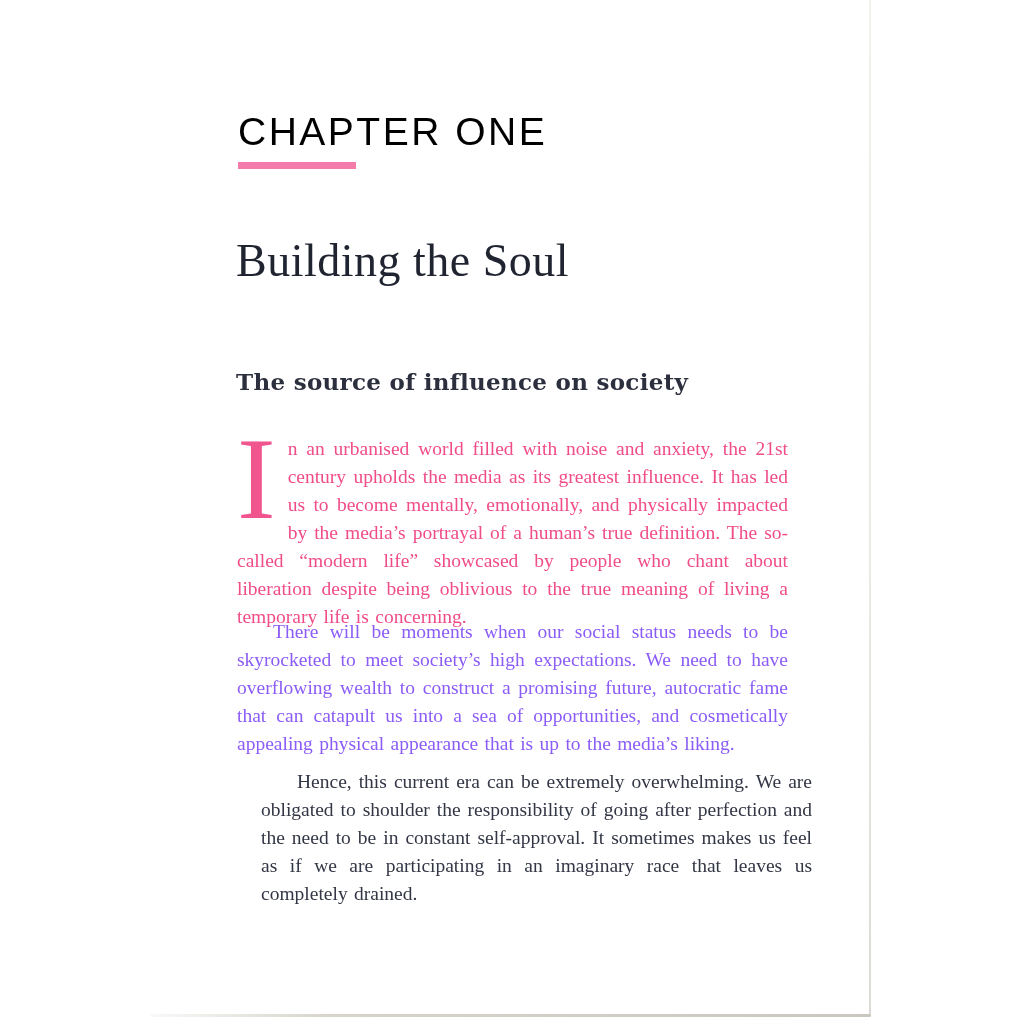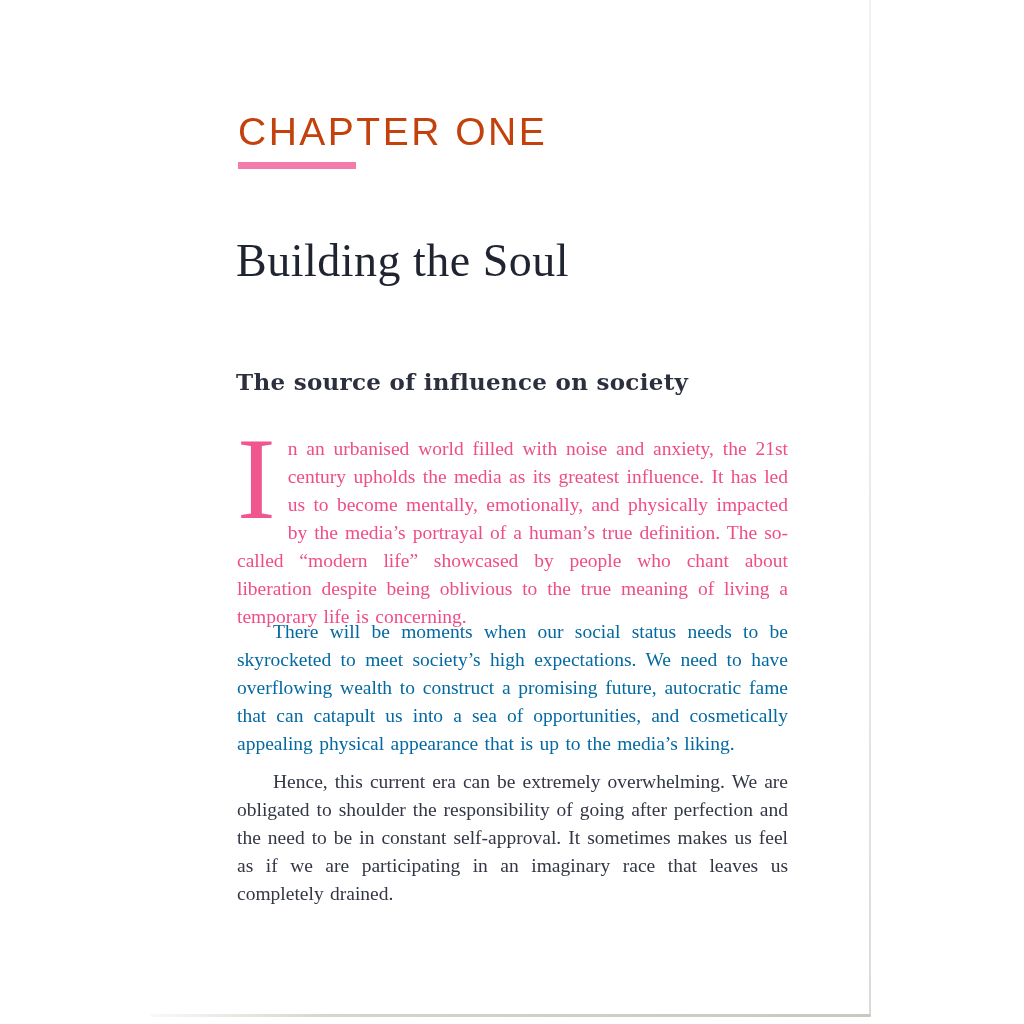--- a/index.html
+++ b/index.html
@@ -31,21 +31,21 @@
     background: linear-gradient(to right, rgba(214,212,205,0.15), #d6d4cb 25%, #c9c7bf 100%);
     border-radius: 2px;
   }
   .chapter-label {
     position: absolute;
     left: 238px; top: 112px;
     font-family: "Liberation Sans", sans-serif;
     font-weight: 300;
     font-size: 39px;
     letter-spacing: 2.5px;
-    color: #c2410c;
+    color: #000000;
     line-height: 1;
     white-space: nowrap;
   }
   .chapter-rule {
     position: absolute;
     left: 238px; top: 162px;
     width: 118px; height: 7px;
     background: #f37cab;
   }
   .book-title {
@@ -87,22 +87,22 @@
   }
   .dropcap {
     float: left;
     font-family: "Liberation Serif", serif;
     font-size: 116px;
     line-height: 84px;
     height: 84px;
     color: #f1558e;
     margin: 2px 12px 0 0;
   }
-  .para-2 { top: 598px; color: #0369a1; text-indent: 36px; }
-  .para-3 { top: 748px; color: #333645; text-indent: 36px; }
+  .para-2 { top: 598px; color: #8b5cf6; text-indent: 36px; }
+  .para-3 { top: 748px; color: #333645; text-indent: 36px; margin-left: 24px; }
 </style>
 </head>
 <body>
 
 <div class="page">
 
   <div class="edge-right"></div>
   <div class="edge-bottom"></div>
 
   <div class="chapter-label">CHAPTER ONE</div>

